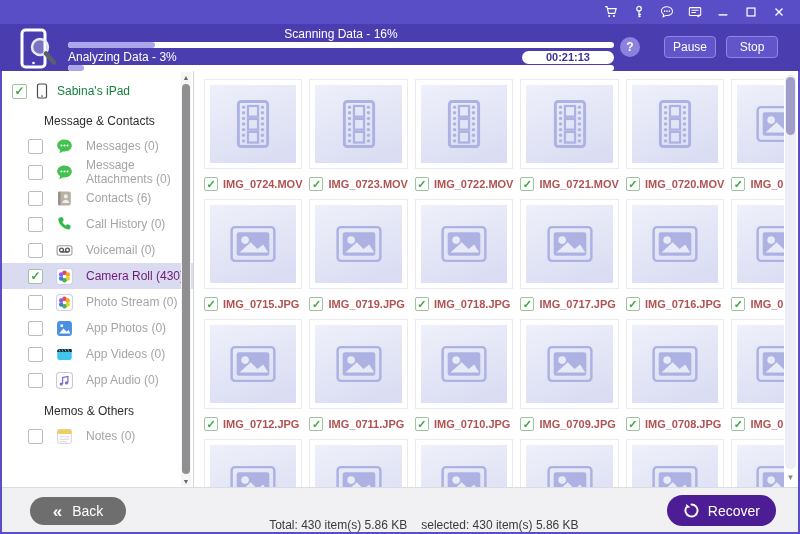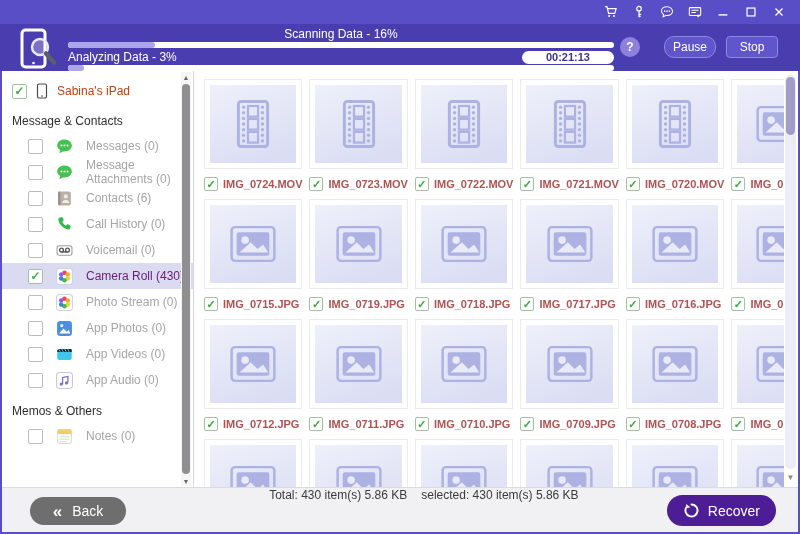--- a/index.html
+++ b/index.html
@@ -21,36 +21,36 @@
   .p-bar { height:6px; background:#fff; border-radius:3px; margin:1px 0 2px 0; overflow:hidden; }
   .p-fill { height:100%; background:#aaa6e9; border-radius:3px; }
   .timer-pill { background:#fff; color:#3b3593; font-size:11px; font-weight:bold;
                 border-radius:8px; padding:0 24px; line-height:13px; }
   .help-btn { position:absolute; right:160px; top:13px; width:20px; height:20px; border-radius:50%;
               background:#8c82dd; color:#fff; font-size:12px; font-weight:bold;
               display:flex; align-items:center; justify-content:center; cursor:pointer; }
   .hdr-btn { position:absolute; top:12px; width:52px; height:22px; background:#6155cc;
              border:1px solid #9087e0; border-radius:4px; color:#fff; font-size:12px;
              display:flex; align-items:center; justify-content:center; cursor:pointer; }
-  .btn-pause { right:84px;border-radius:10px; } .btn-stop { right:22px; }
+  .btn-pause { right:84px; } .btn-stop { right:22px; }
 
   
   .main { position:absolute; left:2px; top:71px; width:796px; height:416px; background:#fff; }
   .divider { position:absolute; left:191px; top:0; bottom:0; width:1px; background:#d5d5e0; }
 
   
   .sidebar { position:absolute; left:0; top:0; width:191px; height:100%; overflow:hidden; }
   .side-scroll { position:absolute; right:2px; top:1px; bottom:1px; width:10px; background:#f5f5f6; }
   .side-scroll .arr { position:absolute; left:0; width:10px; height:10px; color:#666; font-size:7px;
                       display:flex; align-items:center; justify-content:center; }
   .side-scroll .thumb { position:absolute; left:1px; right:1px; top:12px; bottom:12px;
                         background:#8f8f92; border-radius:4px; }
   .device-row { display:flex; align-items:center; gap:7px; padding:12px 0 4px 10px; }
-  .device-name { font-size:12px; color:#c2410c; }
-  .side-section-title { font-size:12px; color:#2d2d2d; padding:11px 0 5px 10px; }
+  .device-name { font-size:12px; color:#15803d; }
+  .side-section-title { font-size:12px; color:#2d2d2d; padding:11px 0 5px 10px;margin-left:32px; }
   .side-item { display:flex; align-items:center; gap:13px; height:26px; padding-left:26px; cursor:pointer; }
   .side-item.selected { background:#dadaf1; }
   .side-label { font-size:12px; color:#a5a5a5; }
   .side-label.has-items { color:#701a75; }
   .cb { width:15px; height:15px; background:#fff; border:1px solid #bcbcbc; border-radius:2px;
         display:inline-flex; align-items:center; justify-content:center; flex:0 0 auto;
         font-size:12px; line-height:1; color:#3fa944; cursor:pointer; }
   .cb.checked { border-color:#9fc39f; font-weight:bold; }
   .side-ico { width:17px; height:17px; flex:0 0 auto; display:inline-flex; }
   .side-ico svg { width:17px; height:17px; }
@@ -77,21 +77,21 @@
                      font-size:8px; display:flex; align-items:center; justify-content:center; }
 
   
   .footer { position:absolute; left:2px; bottom:2px; width:796px; height:45px; background:#f1f1f4;
             border-top:1px solid #dcdce0; }
   .back-btn { position:absolute; left:28px; top:9px; height:28px; min-width:96px; background:#6e6e6e;
               border-radius:14px; color:#fff; display:flex; align-items:center; justify-content:center;
               gap:10px; font-size:14px; cursor:pointer; padding:0 18px; }
   .back-chev { font-size:17px; font-weight:bold; line-height:1; }
   .totals { position:absolute; left:53%; top:0; height:100%; transform:translateX(-50%);
-            display:flex; align-items:flex-start; gap:14px; font-size:12px; color:#3a3a3a; white-space:nowrap; }
+            display:flex; align-items:flex-end; gap:14px; font-size:12px; color:#3a3a3a; white-space:nowrap; }
   .recover-btn { position:absolute; right:22px; top:7px; height:31px; background:#4c1d95;
                  border-radius:16px; color:#fff; display:flex; align-items:center; gap:8px;
                  font-size:14px; padding:0 16px; cursor:pointer; }
   .recover-btn svg { width:17px; height:17px; }
 </style>
 </head>
 <body>
 
 <div class="titlebar">
   <span id="tbIcons" style="display:flex;gap:6px;">

